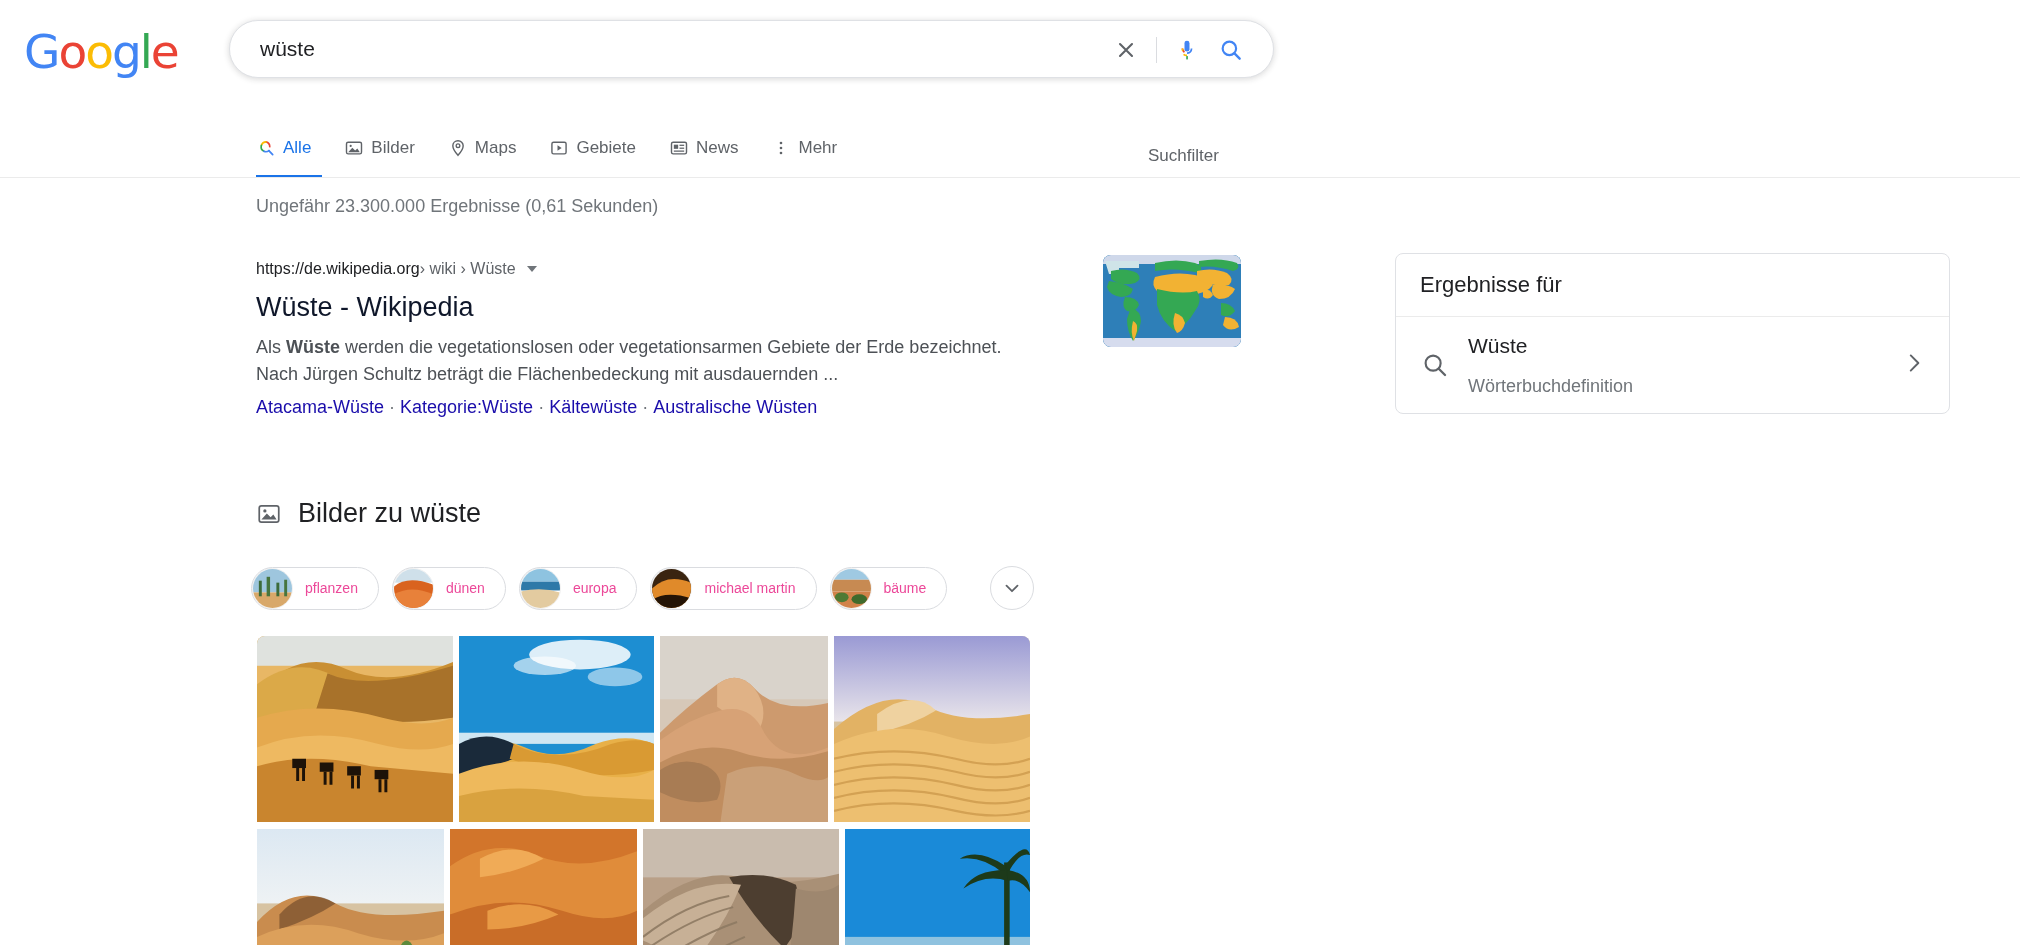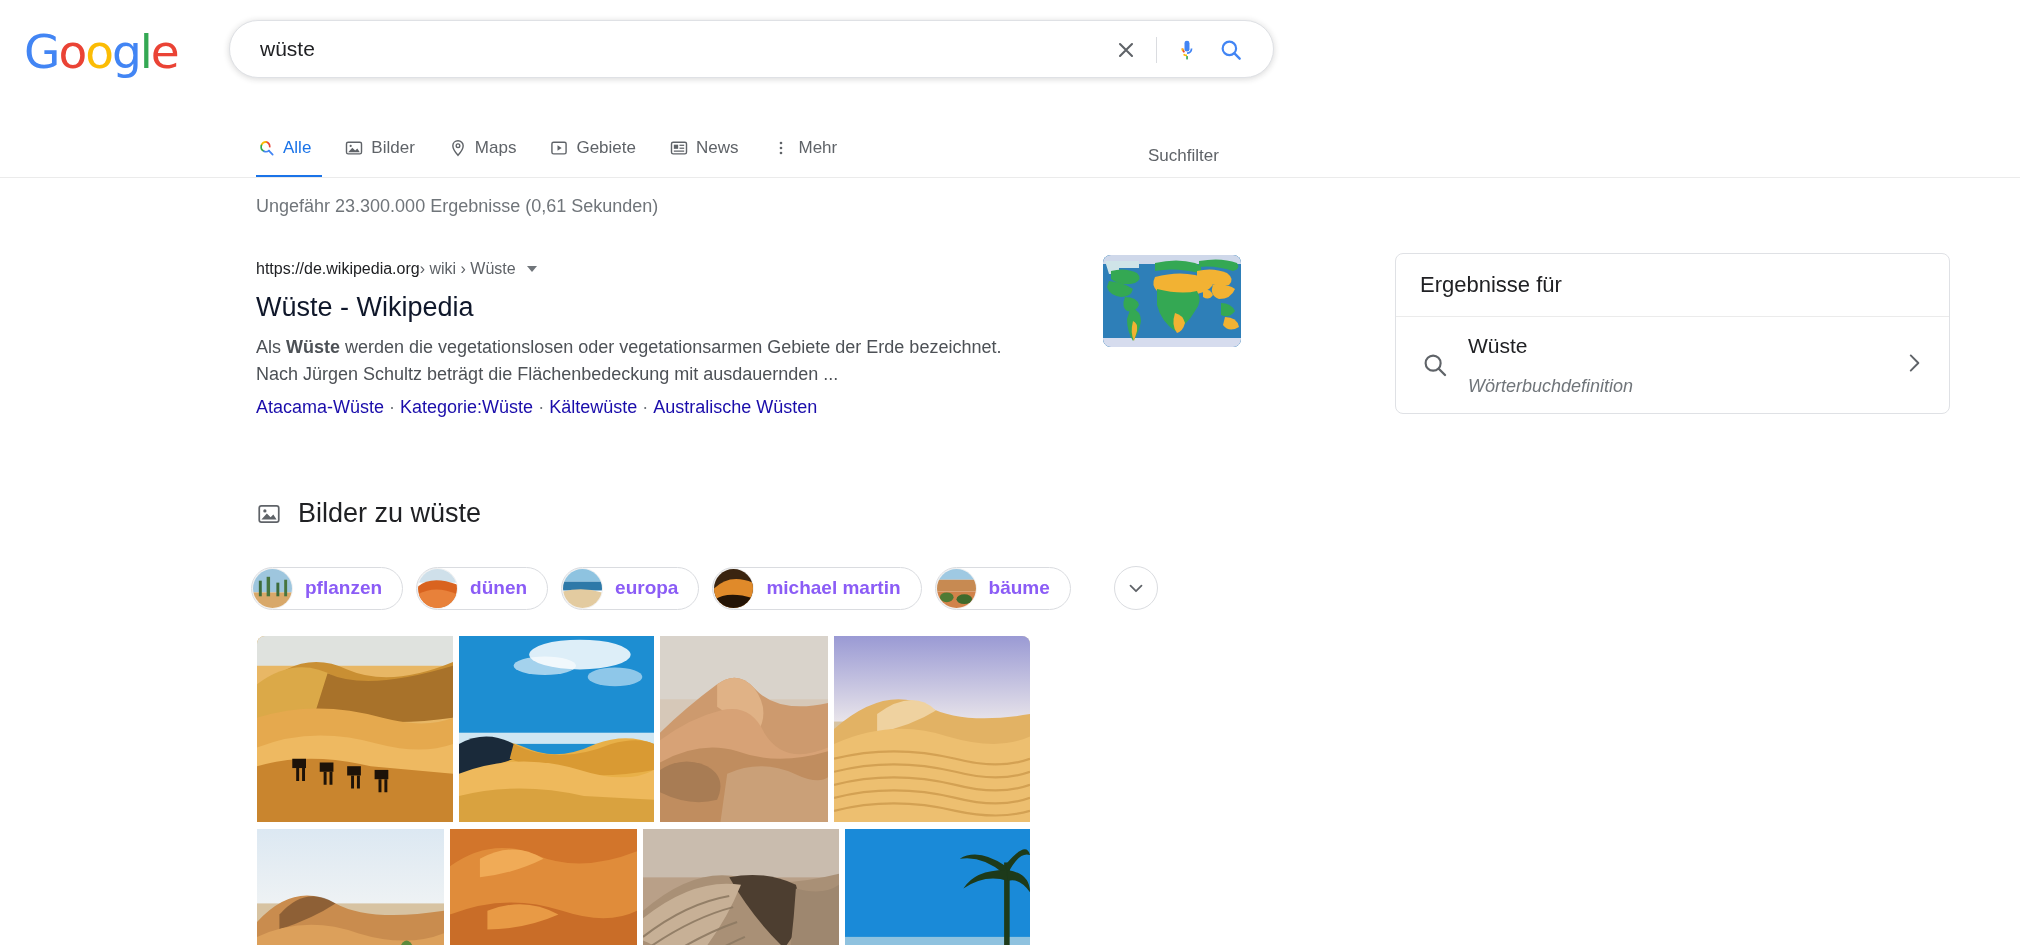--- a/index.html
+++ b/index.html
@@ -106,40 +106,40 @@
   .rpanel-head {
     height:63px; display:flex; align-items:center; padding-left:24px;
     font-size:22px; color:#202124; border-bottom:1px solid #ebebeb;
   }
   .rpanel-item {
     height:96px; display:flex; align-items:center; padding:0 22px 0 24px; cursor:pointer;
   }
   .rpanel-item .magn { width:48px; flex:0 0 48px; display:flex; align-items:center; }
   .rpanel-texts { flex:1; }
   .rp-title { font-size:21px; color:#202124; line-height:27px; }
-  .rp-sub { font-size:18px; color:#70757a; line-height:26px; margin-top:14px;font-style:italic; }
+  .rp-sub { font-size:18px; color:#70757a; line-height:26px; margin-top:14px; }
   .rp-chev { color:#5f6368; }
 
   
   .img-head {
     position:absolute; left:256px; top:498px;
     display:flex; align-items:center; gap:16px;
   }
   .img-head .t { font-size:27px; color:#202124; }
 
   .chips { position:absolute; left:251px; top:566px; display:flex; align-items:center; gap:13px; }
   .chip {
     height:43px; border:1px solid #dadce0; border-radius:22px; background:#fff;
     display:flex; align-items:center; padding-right:20px; cursor:pointer;
   }
   .chip .av {
     width:41px; height:41px; border-radius:50%; margin:0 12px 0 0; flex:0 0 41px;
     overflow:hidden; border:1px solid rgba(0,0,0,.06);
   }
-  .chip .cl { font-size:19px; color:#8b5cf6; white-space:nowrap;font-weight:bold; }
+  .chip .cl { font-size:14px; color:#ec4899; white-space:nowrap; }
   .chip-more {
     width:44px; height:44px; border:1px solid #dadce0; border-radius:50%;
     display:flex; align-items:center; justify-content:center; cursor:pointer; background:#fff;
     margin-left:30px;
   }
 
   .grid { position:absolute; left:257px; top:636px; width:985px; }
   .grid-row { display:flex; gap:6px; margin-bottom:7px; }
   .cell { height:186px; overflow:hidden; position:relative; background:#d7c3a2; }
   .cell.r-tl { border-top-left-radius:8px; }

